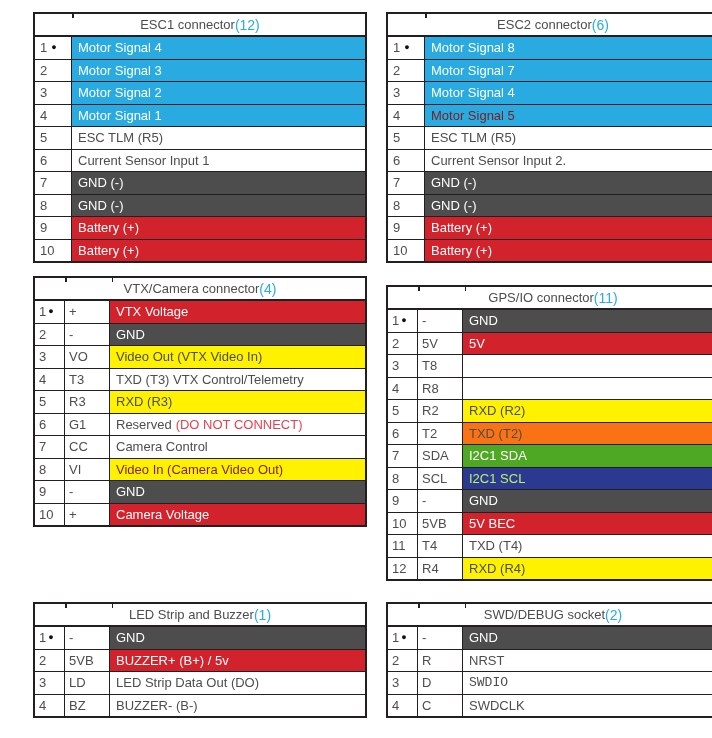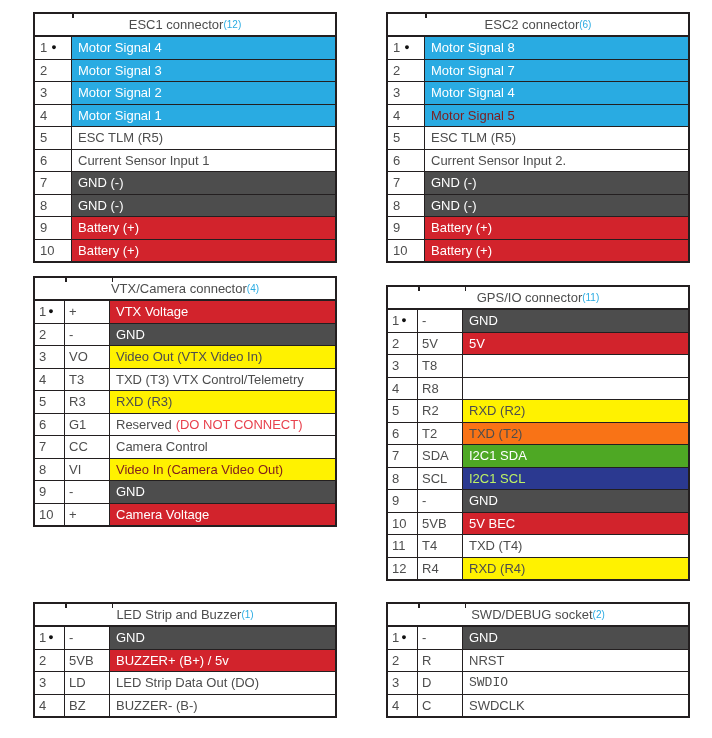--- a/index.html
+++ b/index.html
@@ -1,36 +1,36 @@
 <!DOCTYPE html>
 <html><head>
 <meta charset="utf-8">
 <style>
   html,body { margin:0; padding:0; background:#ffffff; }
   .page {
     position:relative; width:712px; height:738px; background:#ffffff;
     font-family:"Liberation Sans", sans-serif; overflow:hidden;
   }
   .pintable {
-    position:absolute; width:304px; background:#ffffff;
+    position:absolute; width:334px; background:#ffffff;
     border:2px solid #231F20; box-sizing:border-box;
   }
   
   .pos-esc1 { left:33px;  top:12px;  }
   .pos-esc2 { left:386px; top:12px;  }
   .pos-vtx  { left:33px;  top:276px; }
   .pos-gps  { left:386px; top:285px; }
   .pos-led  { left:33px;  top:602px; }
   .pos-swd  { left:386px; top:602px; }
 
   .thead {
     position:relative; height:21px; display:flex; align-items:center; justify-content:center;
     border-bottom:1.5px solid #231F20; font-size:13px; color:#4D4D4D; background:#ffffff;
   }
-  .thead .count { margin-left:0; font-size:10px;text-align:center; }
+  .thead .count { margin-left:0; font-size:14px;text-align:center; }
   .tick { position:absolute; top:0; width:1.5px; height:4px; background:#231F20; }
 
   .prow { display:flex; height:21.5px; border-top:1.5px solid #231F20; font-size:13px; }
   .prow:first-of-type { border-top:none; }
   .cell { display:flex; align-items:center; box-sizing:border-box; }
   .cell.pin {
     flex:none; width:37px; padding-left:5px; background:#ffffff; color:#4D4D4D;
     border-right:1.5px solid #231F20;
   }
   .cell.pin.narrow { width:30px; padding-left:4px; }

